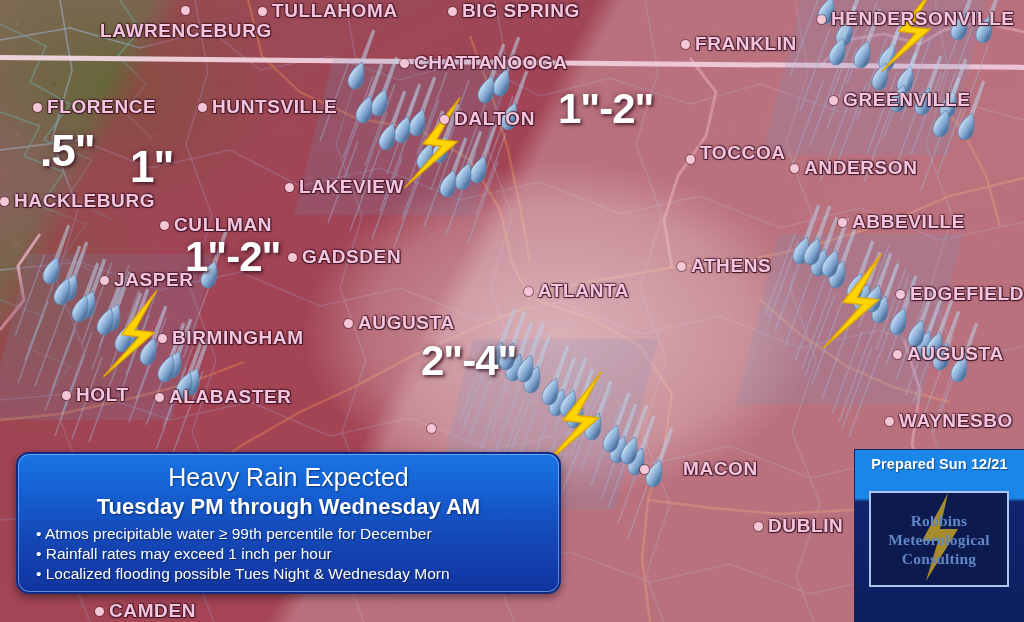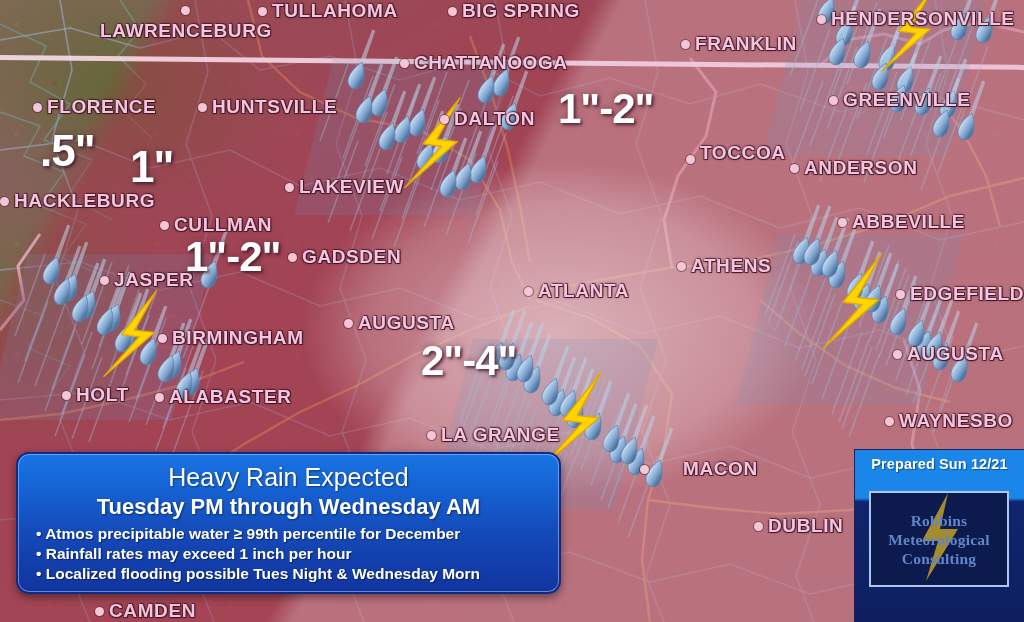--- a/index.html
+++ b/index.html
@@ -80,21 +80,21 @@
   #info .h1{
     color:#fff;font-size:25px;font-weight:normal;text-align:center;
     line-height:36px;text-shadow:1px 1px 2px rgba(0,0,0,.45);
   }
   #info .h2{
     color:#fff;font-size:22px;font-weight:bold;text-align:center;
     line-height:26px;margin-top:-1px;text-shadow:1px 1px 2px rgba(0,0,0,.45);
   }
   #info ul{list-style:none;margin:4px 0 0;padding:0 0 0 8px;}
   #info li{
-    color:#fff;font-size:15.5px;font-weight:bold;line-height:20px;
+    color:#fff;font-size:15.5px;font-weight:normal;line-height:20px;
     text-shadow:1px 1px 1px rgba(0,0,0,.45);
   }
   #info li::before{content:"• ";}
   
   #logo{
     position:absolute;left:855px;top:450px;width:169px;height:172px;
     background:linear-gradient(180deg,#1b86ea 0%,#1b86ea 28%,#10256e 30%,#0d1f5e 100%);
     box-shadow:0 0 0 1px rgba(10,24,80,.9);
   }
   #logo .prep{
@@ -778,21 +778,20 @@
       <div class="city" style="left: 155px; top: 386px;">
         <span class="dot"></span>
         <span class="nm">ALABASTER</span>
       </div>
       <div class="city" style="left: 885px; top: 410px;">
         <span class="dot"></span>
         <span class="nm">WAYNESBO</span>
       </div>
       <div class="city" style="left: 427px; top: 424px;">
         <span class="dot"></span>
-        <span class="nm">LA GRANGE</span>
       </div>
       <div class="city" style="left: 640px; top: 458px; gap: 34px;">
         <span class="dot"></span>
         <span class="nm">MACON</span>
       </div>
       <div class="city" style="left: 754px; top: 515px;">
         <span class="dot"></span>
         <span class="nm">DUBLIN</span>
       </div>
       <div class="city" style="left: 95px; top: 600px;">

